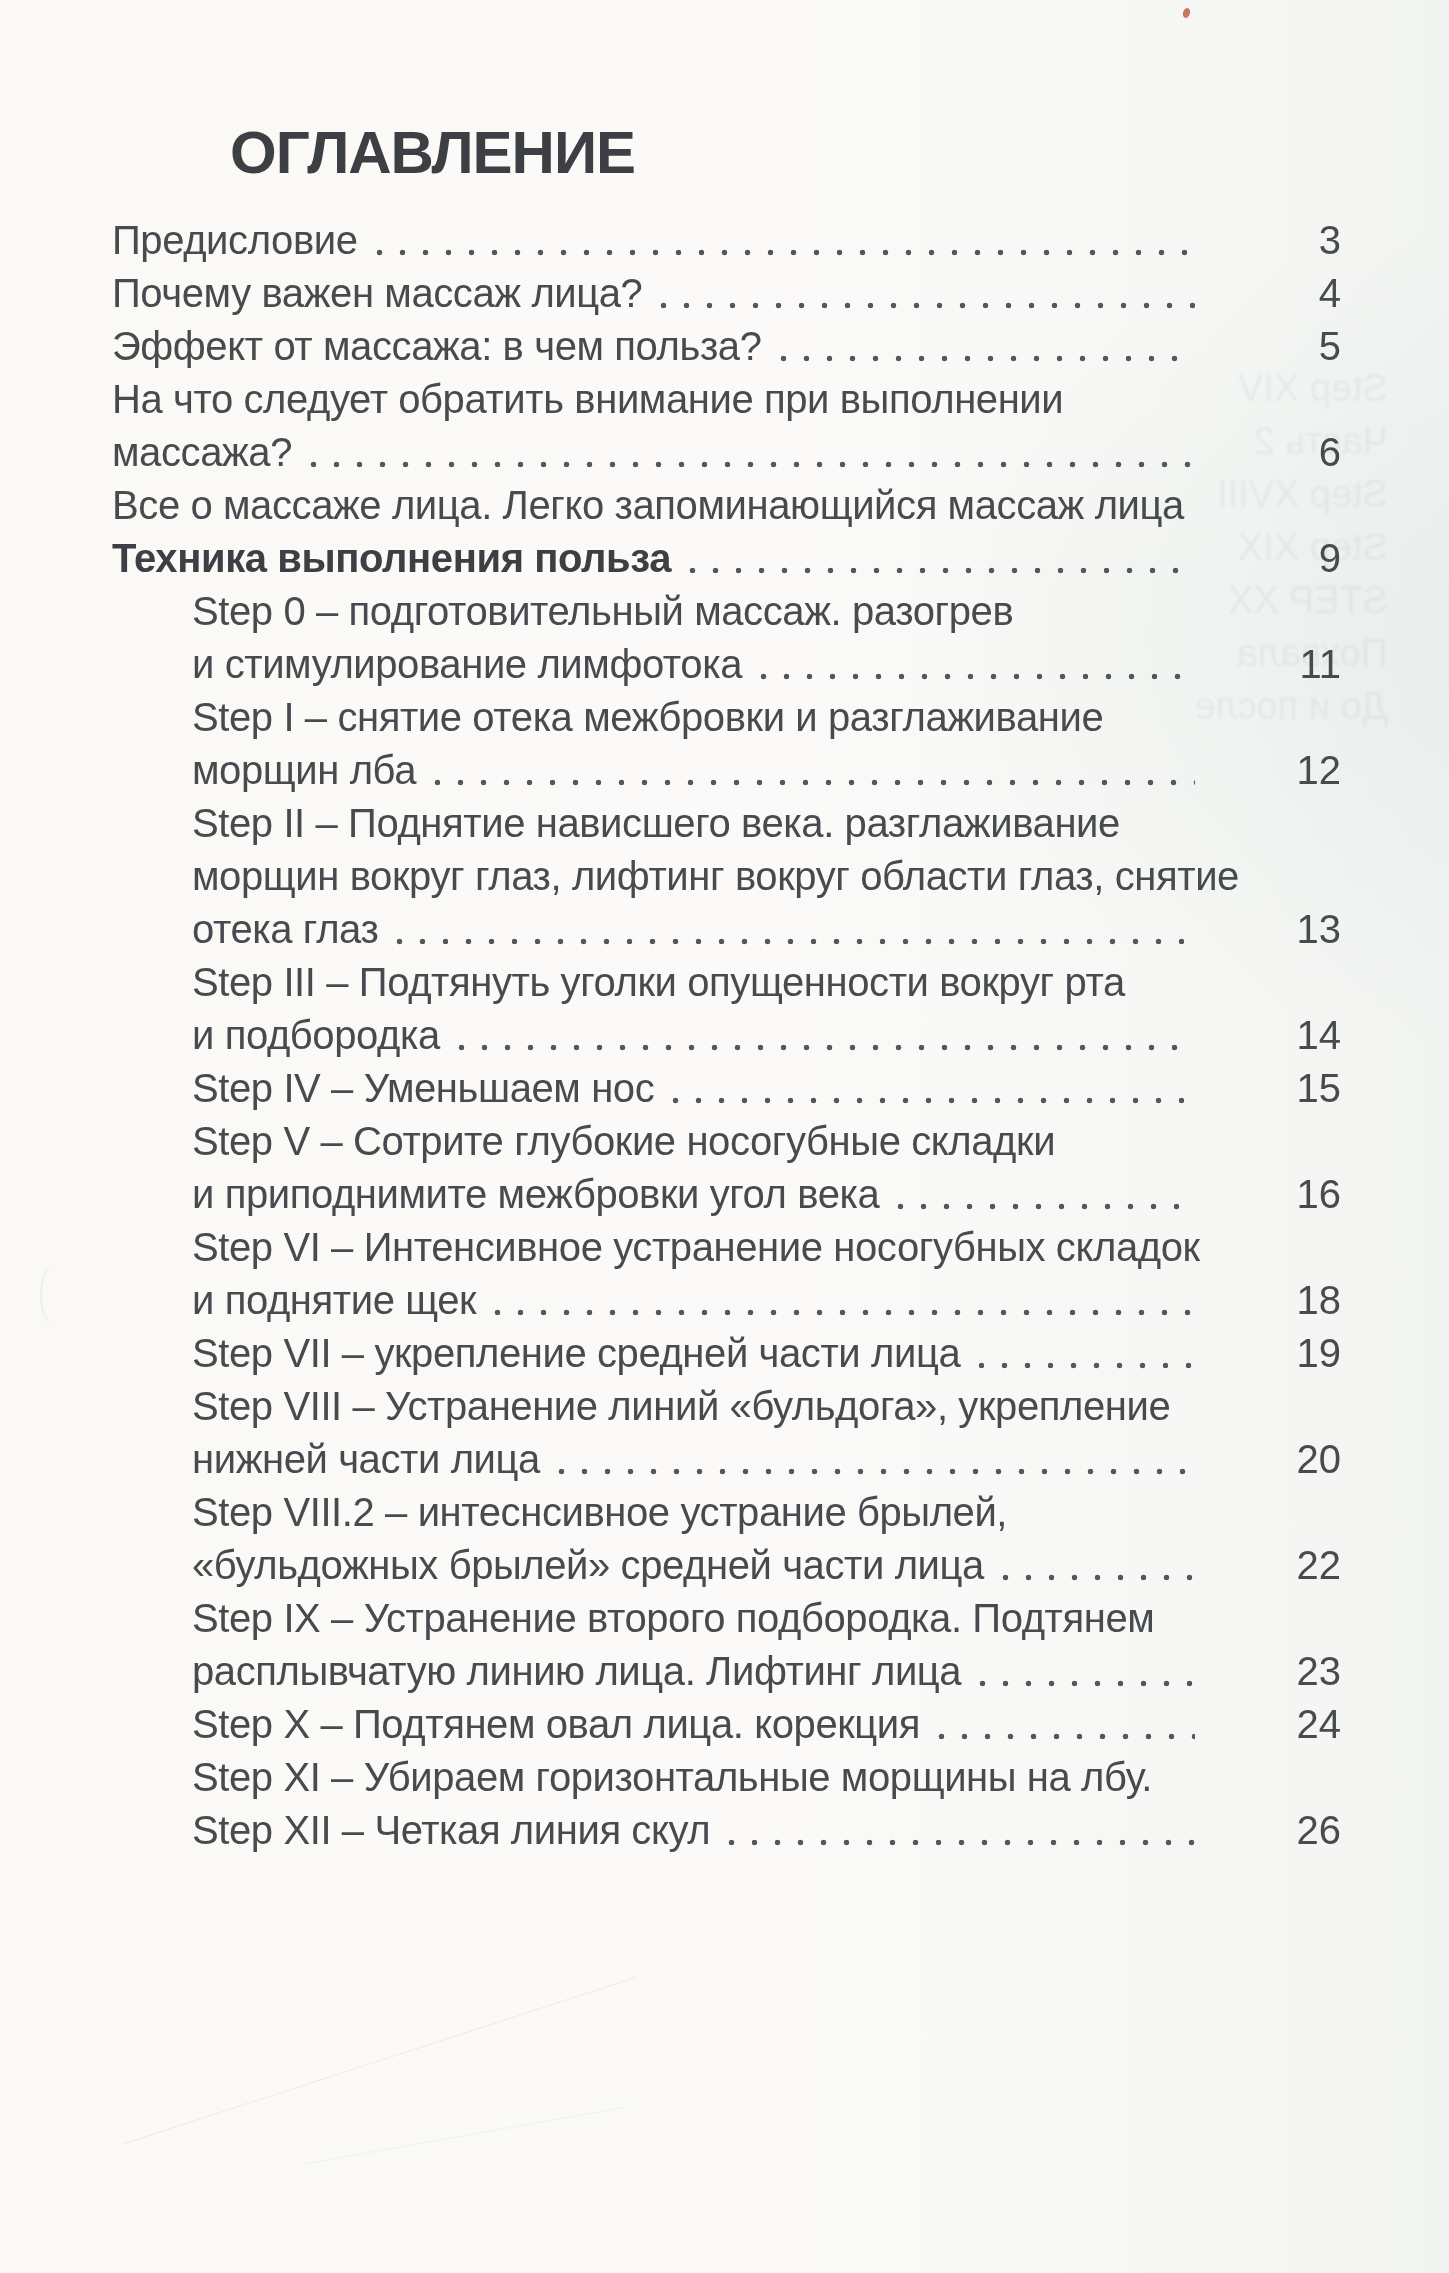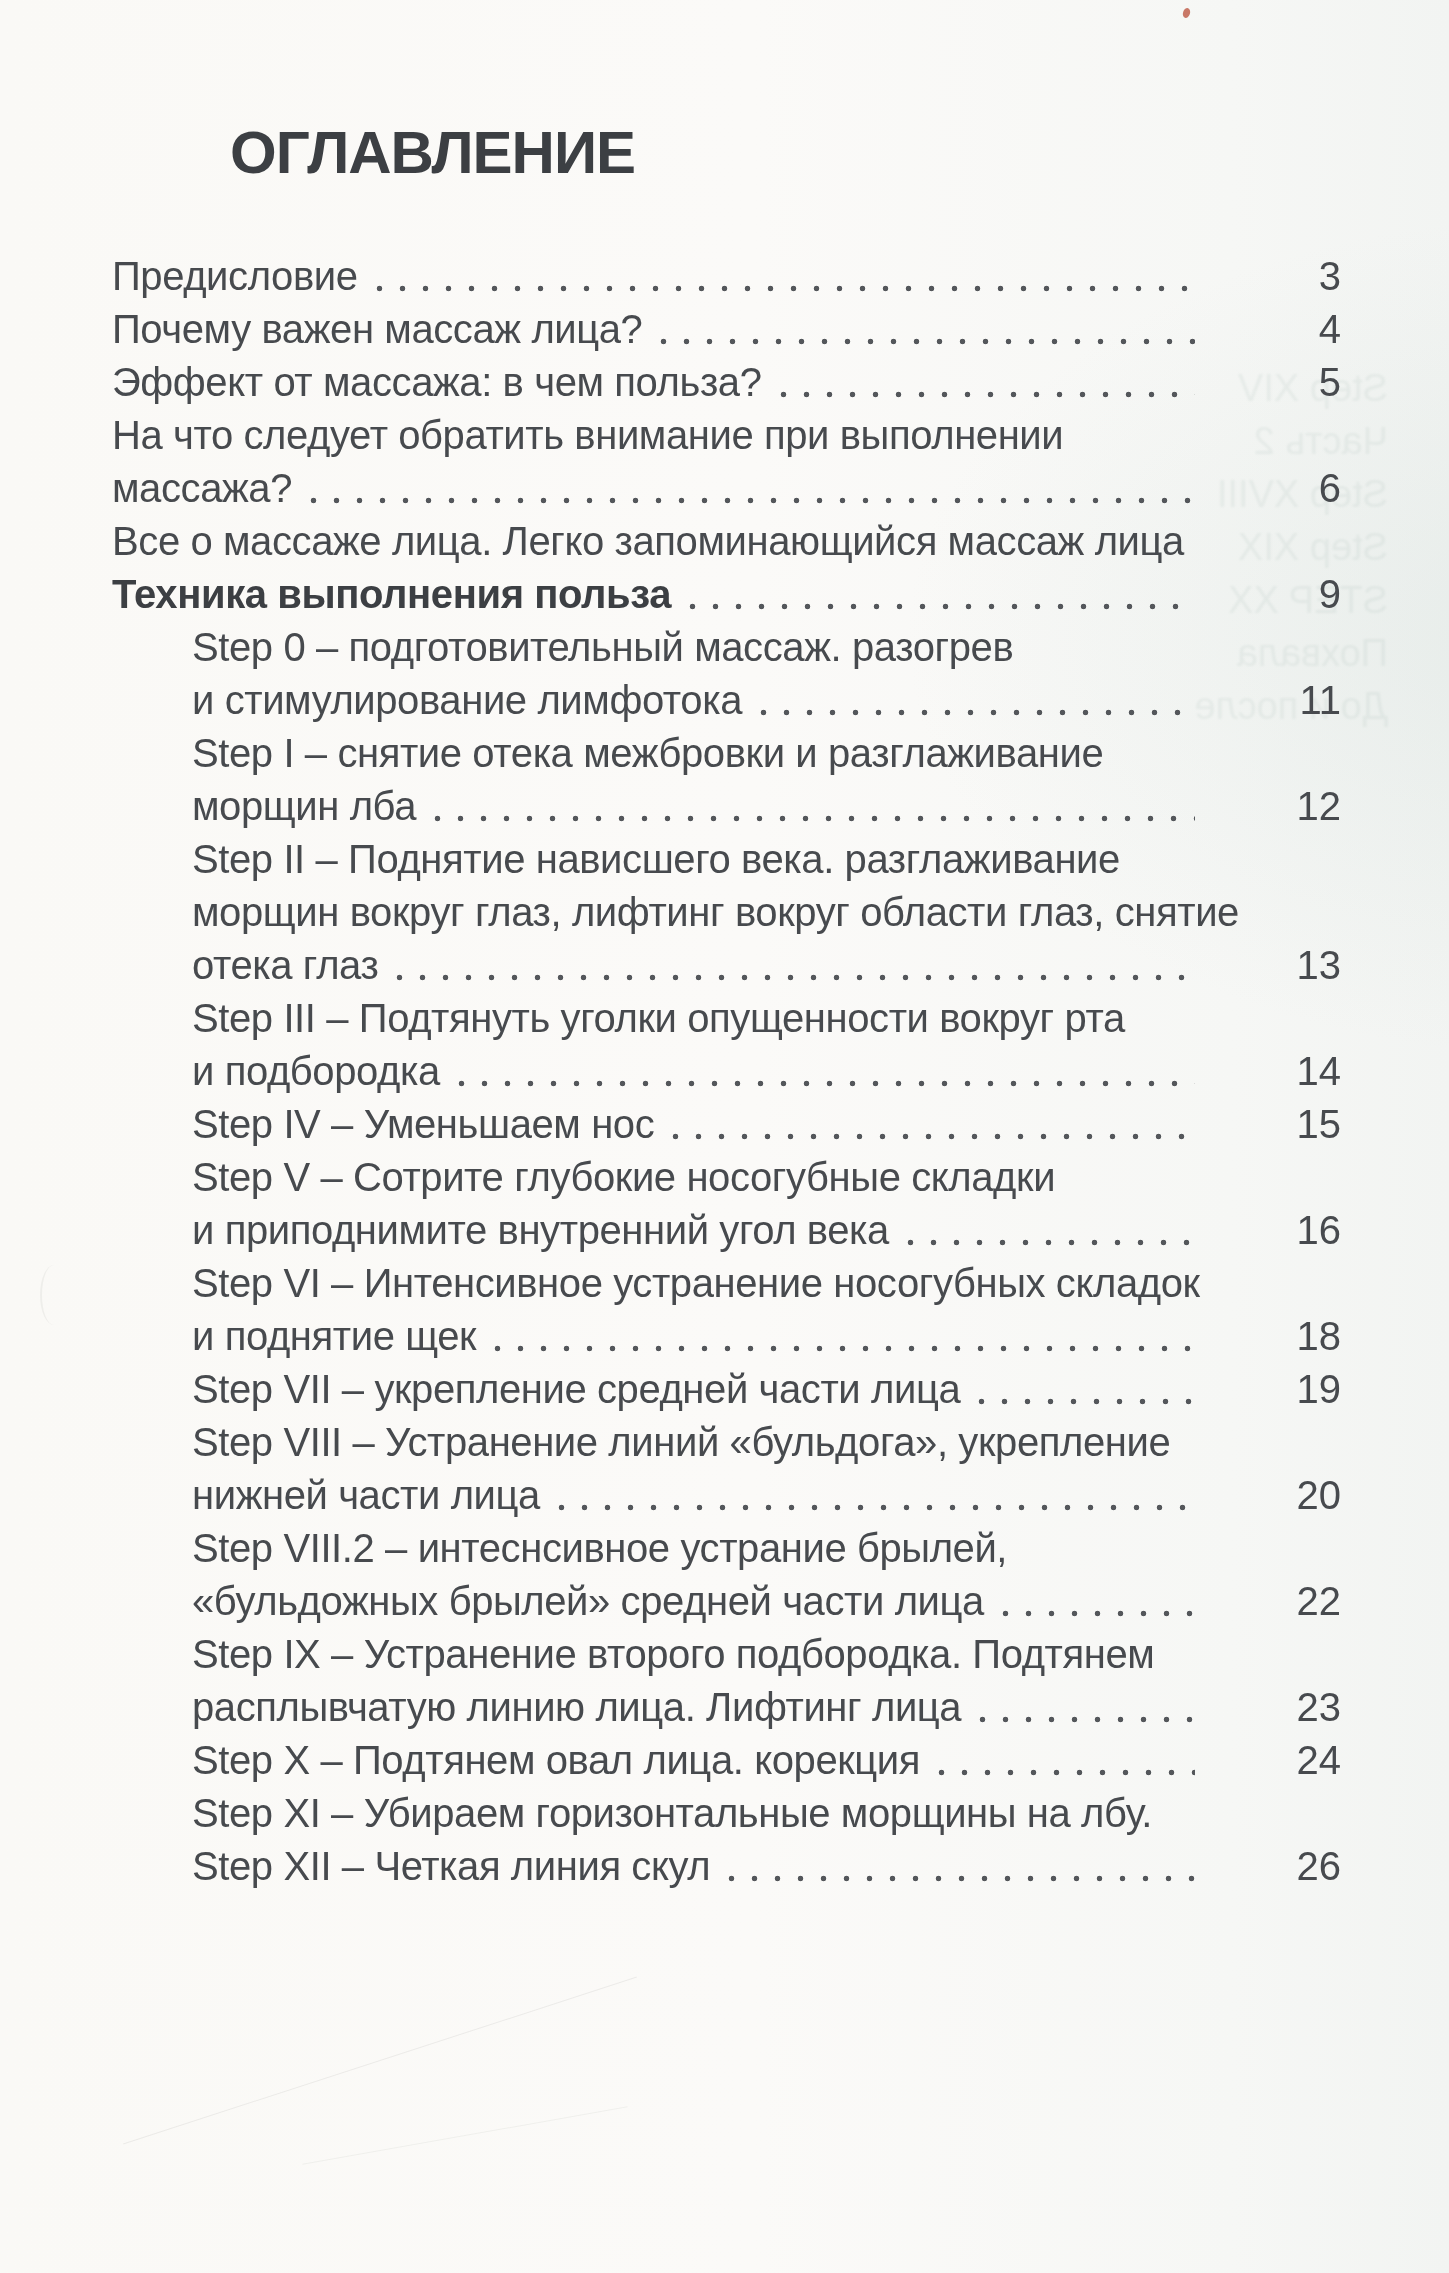--- a/index.html
+++ b/index.html
@@ -26,21 +26,21 @@
   .title{
     margin:0 0 0 118px;
     font-size:60px;
     line-height:70px;
     font-weight:700;
     letter-spacing:-1px;
     color:var(--title);
     white-space:nowrap;
   }
   .toc{
-    margin-top:62px;
+    margin-top:26px;
   }
   .row{
     display:flex;
     align-items:baseline;
     line-height:53px;
     font-size:40px;
     letter-spacing:-0.4px;
     white-space:nowrap;
   }
   .row.ind{ margin-left:80px; }
@@ -173,21 +173,21 @@
       </div>
       <div class="row ind">
         <span class="t">Step IV – Уменьшаем нос</span>
         <span class="dots"></span>
         <span class="pg">15</span>
       </div>
       <div class="row ind">
         <span class="t">Step V – Сотрите глубокие носогубные складки</span>
       </div>
       <div class="row ind">
-        <span class="t">и приподнимите внутренний угол века</span>
+        <span class="t">и приподнимите межбровки угол века</span>
         <span class="dots"></span>
         <span class="pg">16</span>
       </div>
       <div class="row ind">
         <span class="t">Step VI – Интенсивное устранение носогубных складок</span>
       </div>
       <div class="row ind">
         <span class="t">и поднятие щек</span>
         <span class="dots"></span>
         <span class="pg">18</span>

